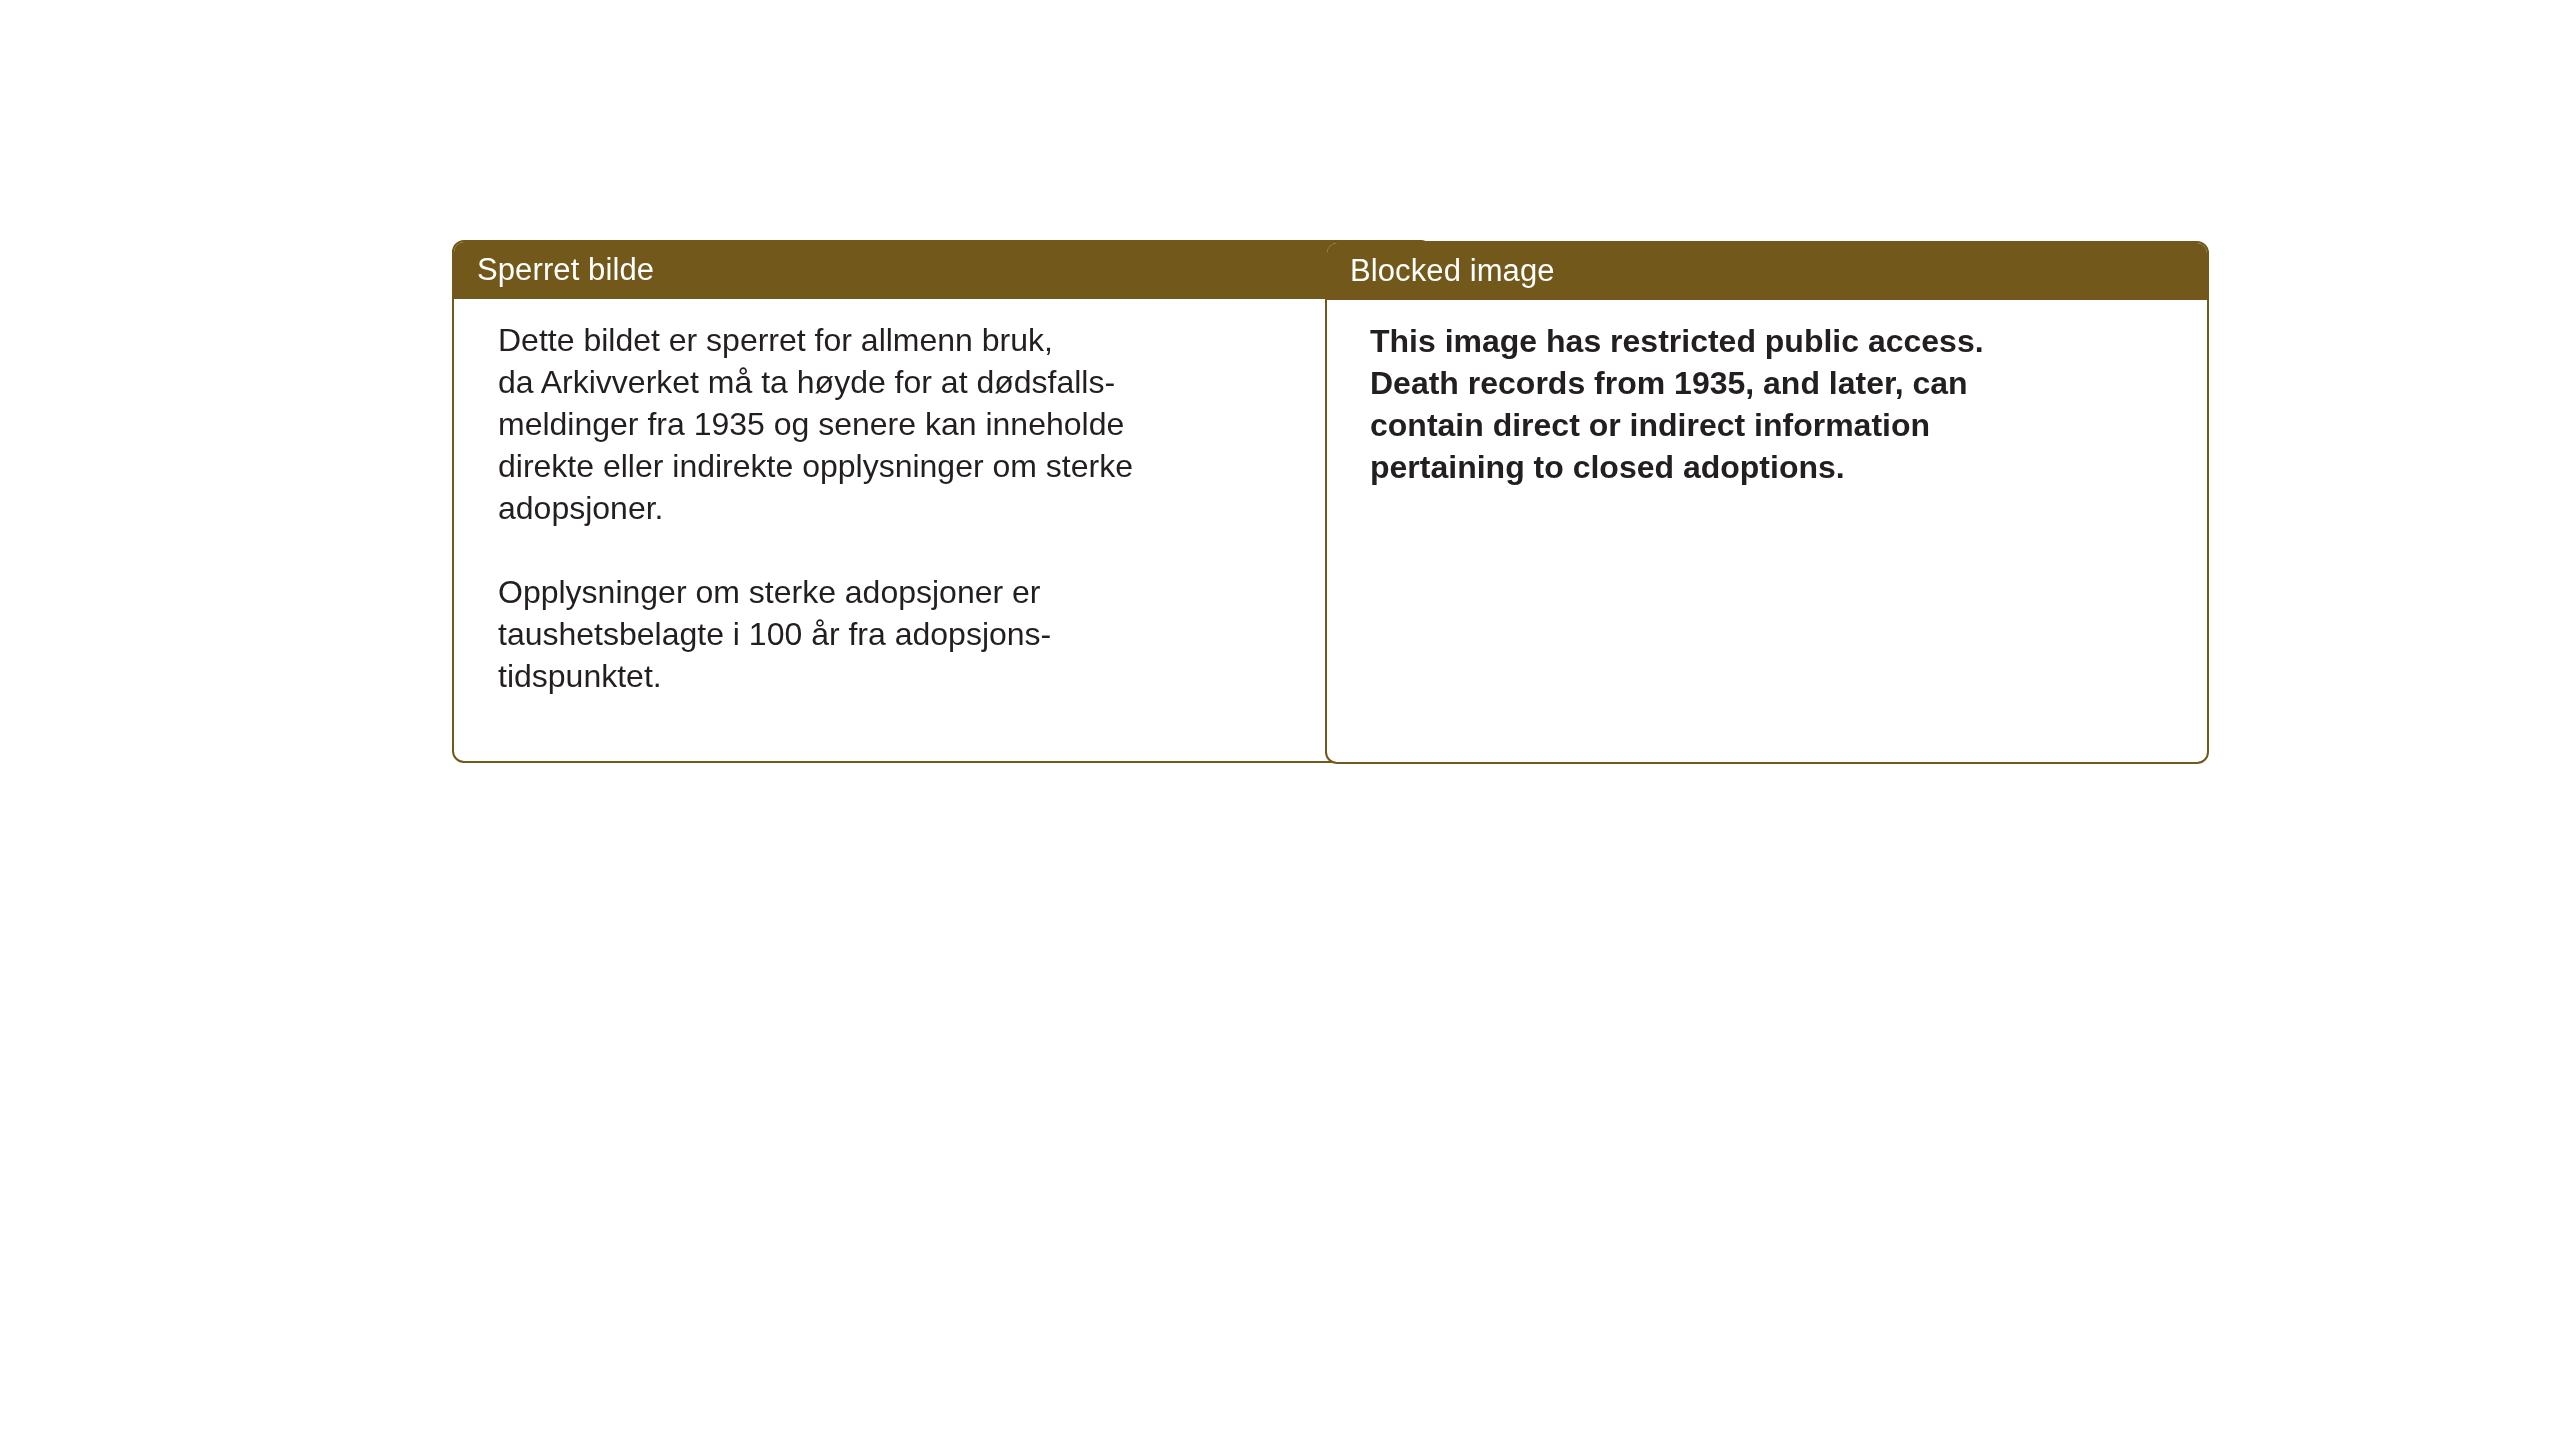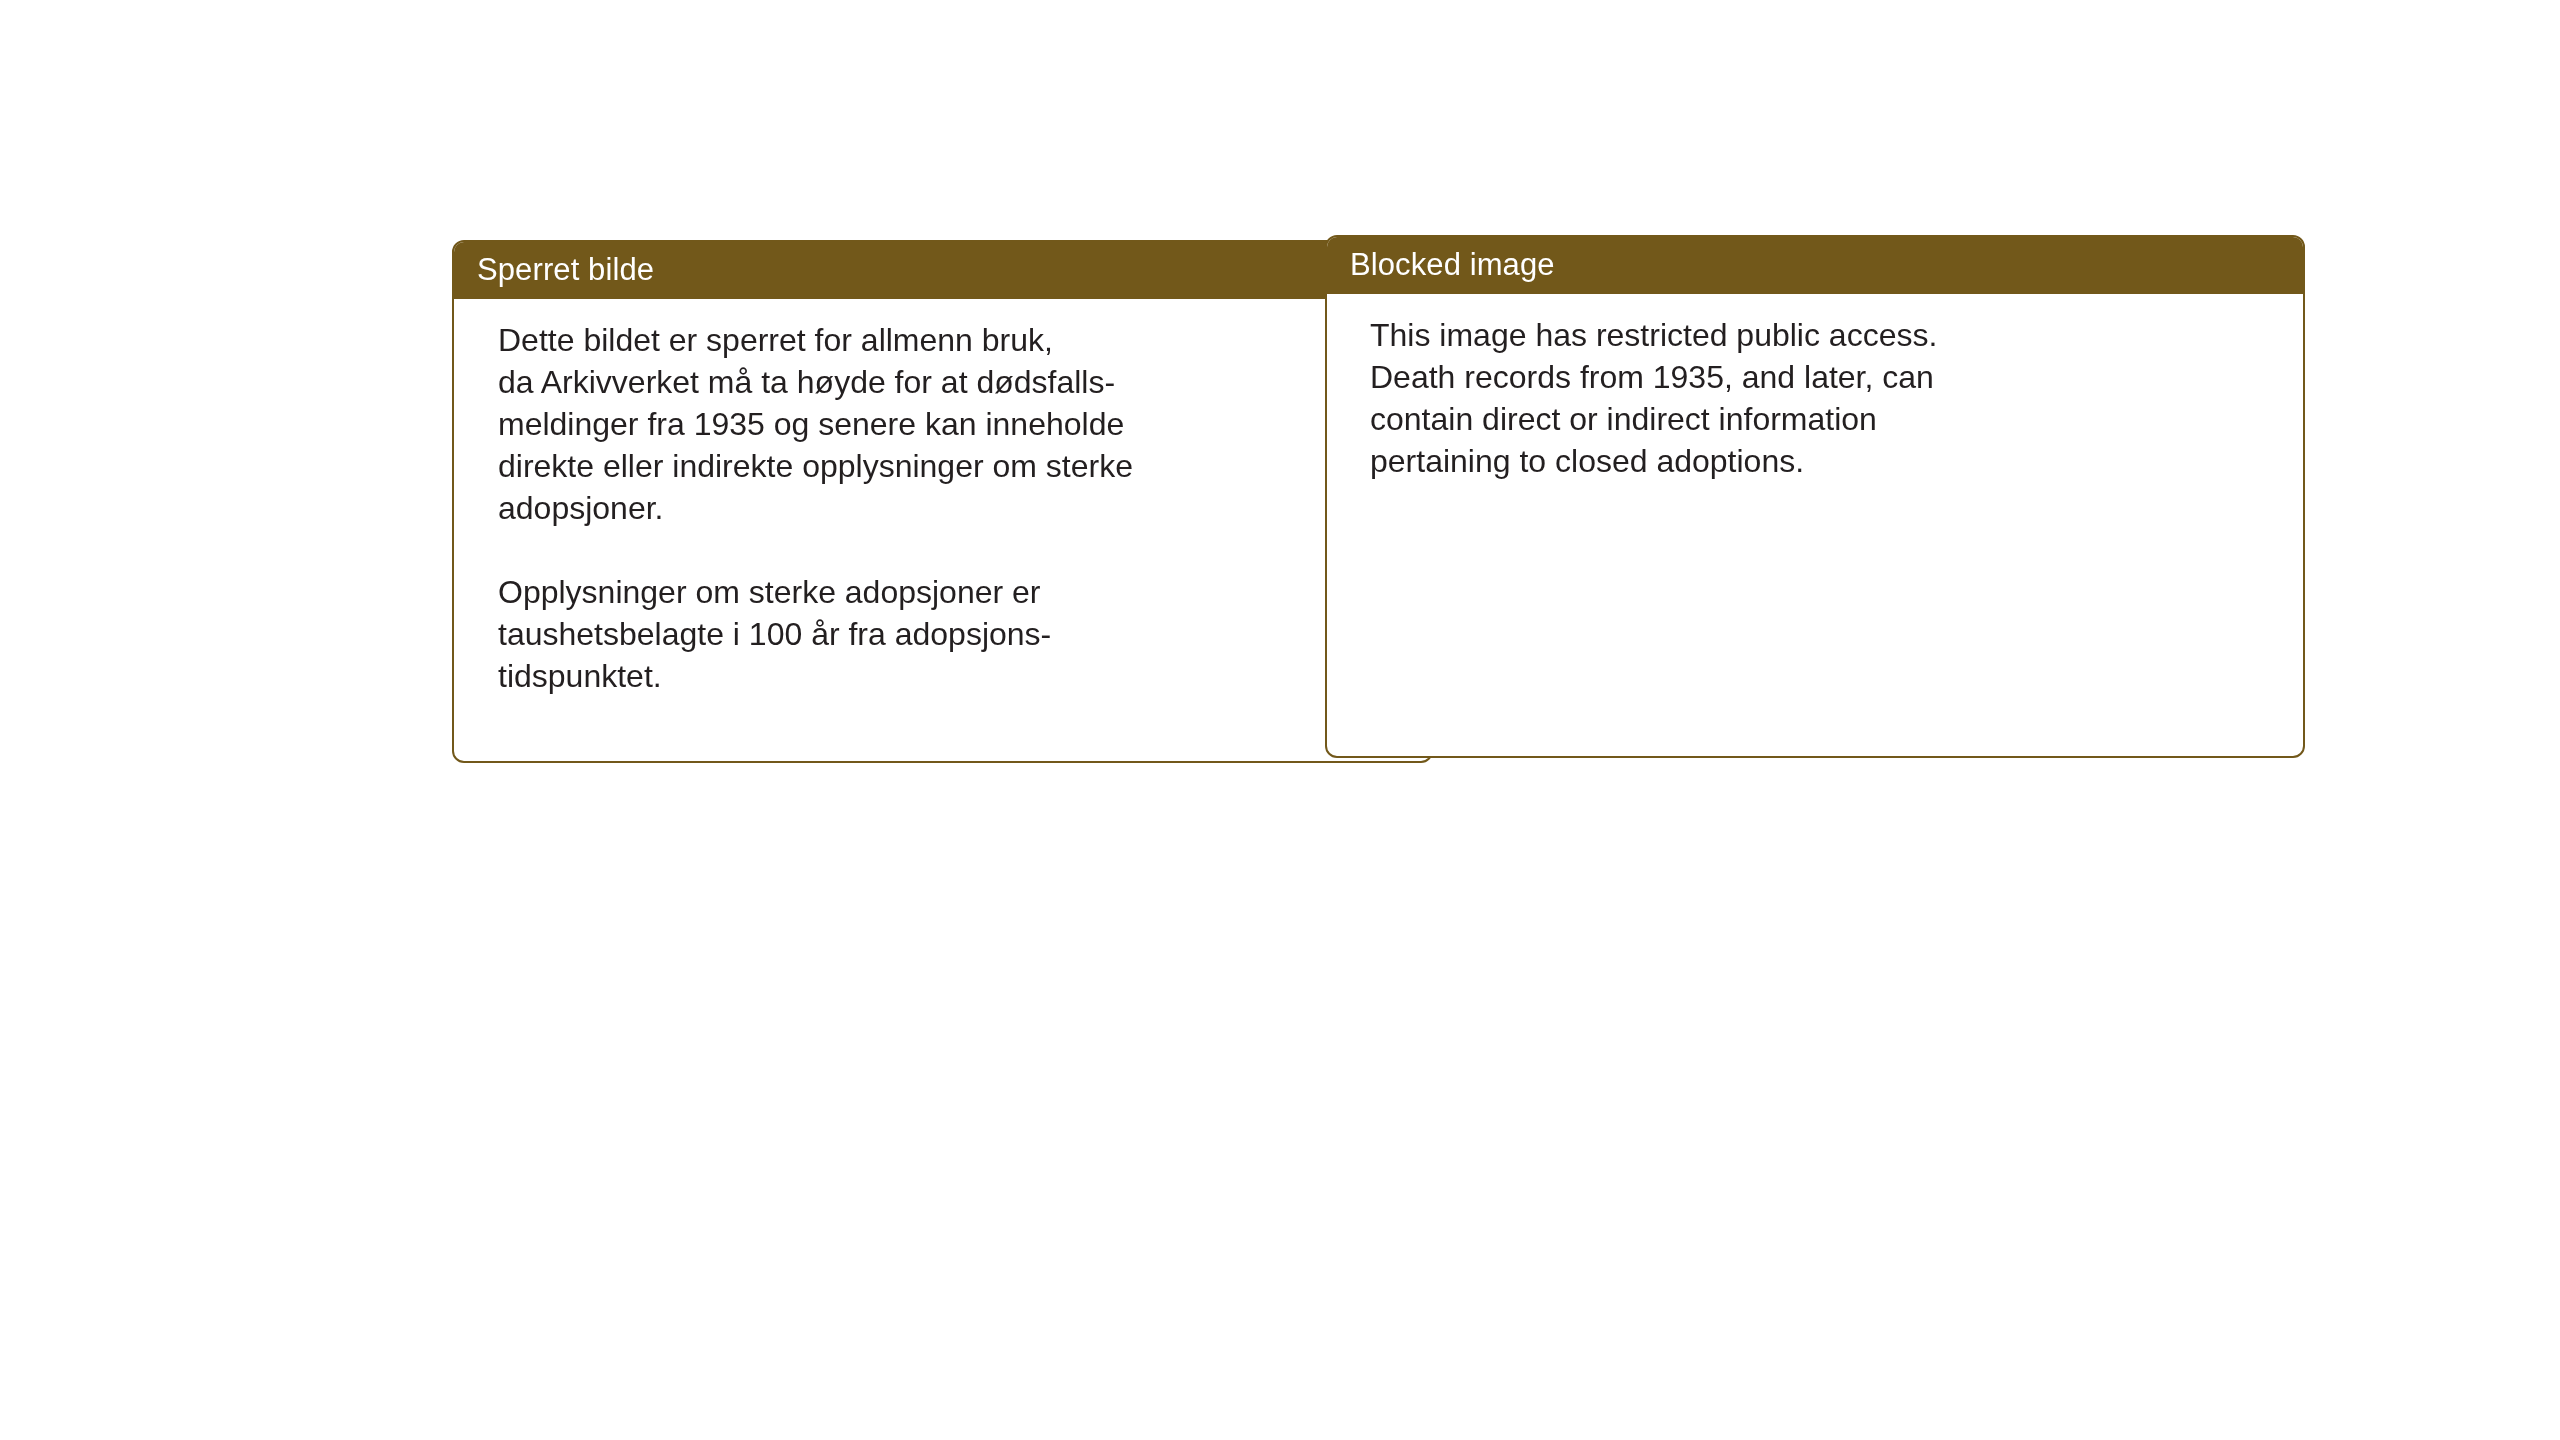--- a/index.html
+++ b/index.html
@@ -51,26 +51,27 @@
 
   
   #panel-no {
     left: 452px;
     top: 240px;
     width: 981px;
     height: 523px;
   }
   #panel-en {
     left: 1325px;
-    top: 235px;
-    width: 980px;
+    top: 241px;
+    width: 884px;
     height: 523px;
   }
   #panel-en .panel-body {
     padding-left: 43px;
+    font-weight: bold;
   }
 </style>
 </head>
 <body>
 
 <div class="stage">
 
   <div class="panel" id="panel-no">
     <div class="panel-header">Sperret bilde</div>
     <div class="panel-body">

